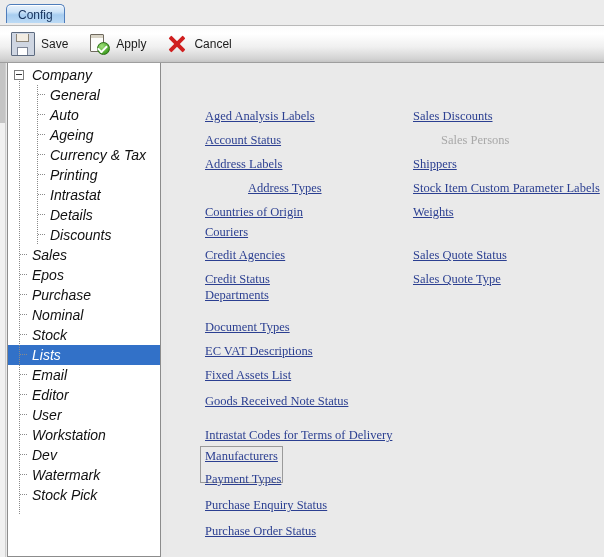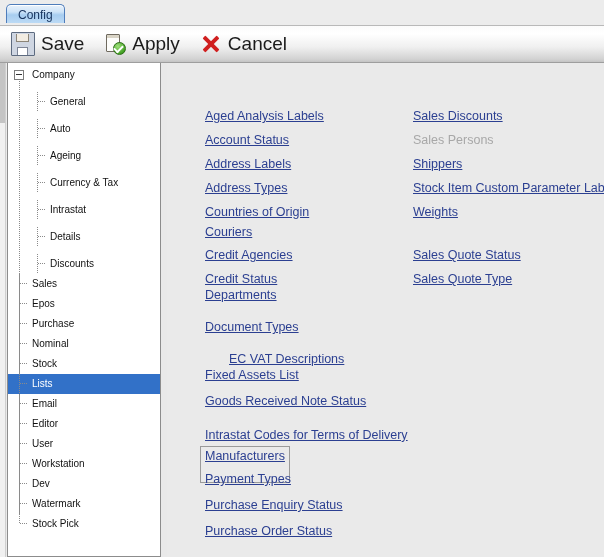--- a/index.html
+++ b/index.html
@@ -73,21 +73,21 @@
     white-space: nowrap;
   }
   .tbtn .ico {
     width: 22px; height: 22px;
     margin-right: 6px;
     display: inline-block;
     flex: 0 0 auto;
     position: relative;
   }
   .tbtn .lbl {
-    font-size: 19px;
+    font-size: 12px;
     color: #1b1b1b;
   }
 
   
   .ico-save { background: #cfd6e2; border: 1px solid #5d6b80; border-radius: 1px; }
   .ico-save::before {
     content: "";
     position: absolute;
     left: 4px; top: 1px;
     width: 13px; height: 8px;
@@ -187,28 +187,29 @@
     overflow: hidden;
   }
   .treelist {
     position: relative;
     padding-top: 2px;
   }
   .tnode {
     position: relative;
     height: 20px;
     line-height: 20px;
-    font-size: 10px;
+    font-size: 14px;
     color: #111111;
     white-space: nowrap;
     cursor: default;
+    font-style: italic;
   }
   .tnode .tlabel { position: relative; }
   .tnode.lvl0 { padding-left: 24px; }
-  .tnode.lvl1 { padding-left: 42px; margin-top: 7px; }
+  .tnode.lvl1 { padding-left: 42px; }
   .tnode.selected { background: #3271c8; color: #ffffff; }
 
   
   .expander {
     position: absolute;
     left: 6px; top: 5px;
     width: 10px; height: 10px;
     border: 1px solid #7b7b7b;
     background: #ffffff;
     box-sizing: border-box;
@@ -253,20 +254,21 @@
   .tnode.lastroot .stub { height: 10px; }
 
   
   .mainpanel {
     position: absolute;
     left: 167px; top: 0;
     width: 437px;
     height: 494px;
     background: #eaeaea;
     overflow: hidden;
+    font-family: Liberation Serif, serif;
   }
   .linkcol {
     position: absolute;
     top: 0;
   }
   .col-left  { left: 38px; width: 205px; }
   .col-right { left: 246px; width: 190px; }
 
   .linkitem {
     position: absolute;
@@ -278,20 +280,21 @@
   }
   .linkitem a {
     color: #2b3f91;
     text-decoration: underline;
     cursor: pointer;
   }
   .linkitem.disabled span {
     color: #a8a8a8;
     text-decoration: none;
     cursor: default;
+    margin-left: 28px;
   }
   .linkitem.focused {
     border: 1px solid #9a9a9a;
     padding: 1px 4px 18px 4px;
     left: -5px;
     top: auto;
     background: #eaeaea;
     box-sizing: content-box;
   }
 </style>
@@ -331,20 +334,21 @@
     </div>
 
     <div class="treepanel">
       <div class="treelist" id="treelist">
         <div class="vline" style="left:11px; top:12px; height:440px;"></div>
       <div class="tnode lvl0"><span class="expander"></span><span class="tlabel">Company</span></div>
           <div class="tnode lvl1"><span class="stub"></span><span class="tick"></span><span class="tlabel">General</span></div>
           <div class="tnode lvl1"><span class="stub"></span><span class="tick"></span><span class="tlabel">Auto</span></div>
           <div class="tnode lvl1"><span class="stub"></span><span class="tick"></span><span class="tlabel">Ageing</span></div>
           <div class="tnode lvl1"><span class="stub"></span><span class="tick"></span><span class="tlabel">Currency &amp; Tax</span></div>
+          <div class="tnode lvl1"><span class="stub"></span><span class="tick"></span><span class="tlabel">Printing</span></div>
           <div class="tnode lvl1"><span class="stub"></span><span class="tick"></span><span class="tlabel">Intrastat</span></div>
           <div class="tnode lvl1"><span class="stub"></span><span class="tick"></span><span class="tlabel">Details</span></div>
           <div class="tnode lvl1"><span class="stub"></span><span class="tick"></span><span class="tlabel">Discounts</span></div>
           <div class="tnode lvl0"><span class="stub"></span><span class="tick"></span><span class="tlabel">Sales</span></div>
           <div class="tnode lvl0"><span class="stub"></span><span class="tick"></span><span class="tlabel">Epos</span></div>
           <div class="tnode lvl0"><span class="stub"></span><span class="tick"></span><span class="tlabel">Purchase</span></div>
           <div class="tnode lvl0"><span class="stub"></span><span class="tick"></span><span class="tlabel">Nominal</span></div>
           <div class="tnode lvl0"><span class="stub"></span><span class="tick"></span><span class="tlabel">Stock</span></div>
           <div class="tnode lvl0 selected"><span class="stub"></span><span class="tick"></span><span class="tlabel">Lists</span></div>
           <div class="tnode lvl0"><span class="stub"></span><span class="tick"></span><span class="tlabel">Email</span></div>
@@ -355,28 +359,28 @@
           <div class="tnode lvl0"><span class="stub"></span><span class="tick"></span><span class="tlabel">Watermark</span></div>
           <div class="tnode lvl0 lastroot"><span class="stub"></span><span class="tick"></span><span class="tlabel">Stock Pick</span></div>
         </div>
     </div>
 
     <div class="mainpanel">
       <div class="linkcol col-left" id="col-left">
           <div class="linkitem" style="top: 45px;"><a>Aged Analysis Labels</a></div>
           <div class="linkitem" style="top: 69px;"><a>Account Status</a></div>
           <div class="linkitem" style="top: 93px;"><a>Address Labels</a></div>
-          <div class="linkitem" style="top: 117px;"><a>Address Types</a></div>
+          <div class="linkitem" style="top: 117px; margin-left: 43px;"><a>Address Types</a></div>
           <div class="linkitem" style="top: 141px;"><a>Countries of Origin</a></div>
           <div class="linkitem" style="top: 161px;"><a>Couriers</a></div>
           <div class="linkitem" style="top: 184px;"><a>Credit Agencies</a></div>
           <div class="linkitem" style="top: 208px;"><a>Credit Status</a></div>
           <div class="linkitem" style="top: 224px;"><a>Departments</a></div>
           <div class="linkitem" style="top: 256px;"><a>Document Types</a></div>
-          <div class="linkitem" style="top: 288px; margin-left: 24px;"><a>EC VAT Descriptions</a></div>
+          <div class="linkitem" style="top: 280px;"><a>EC VAT Descriptions</a></div>
           <div class="linkitem" style="top: 304px;"><a>Fixed Assets List</a></div>
           <div class="linkitem" style="top: 330px;"><a>Goods Received Note Status</a></div>
           <div class="linkitem" style="top: 364px;"><a>Intrastat Codes for Terms of Delivery</a></div>
           <div class="linkitem focused" style="top: 383px;"><a>Manufacturers</a></div>
           <div class="linkitem" style="top: 408px;"><a>Payment Types</a></div>
           <div class="linkitem" style="top: 434px;"><a>Purchase Enquiry Status</a></div>
           <div class="linkitem" style="top: 460px;"><a>Purchase Order Status</a></div>
         </div>
       <div class="linkcol col-right" id="col-right">
           <div class="linkitem" style="top: 45px;"><a>Sales Discounts</a></div>

